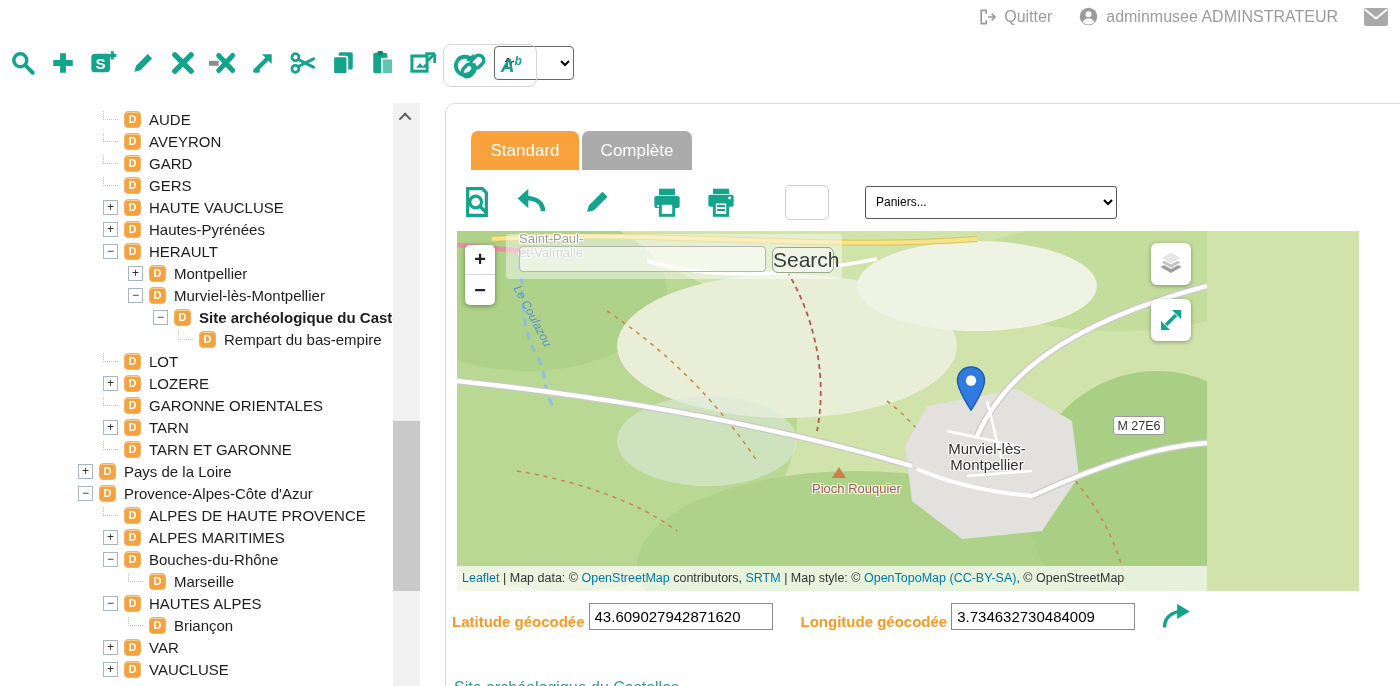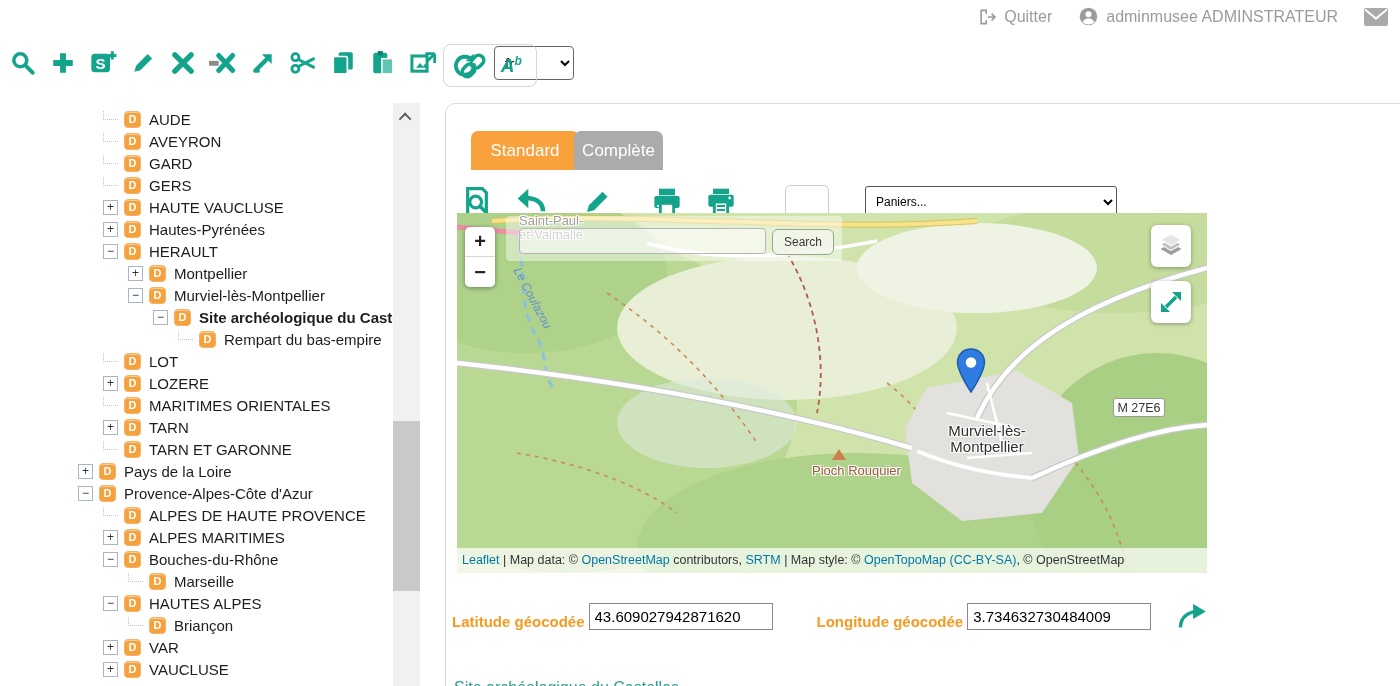--- a/index.html
+++ b/index.html
@@ -52,42 +52,42 @@
   .tab.active { background:#f9a13c; }
   .tab.inactive { background:#ababab; }
 
   #actions { position:absolute; top:80px; left:13px; display:flex; align-items:center; gap:18px; }
   .aico { width:36px; height:36px; display:flex; align-items:center; justify-content:center; cursor:pointer; }
   #smallbox { width:44px; height:35px; border:1px solid #ccc; border-radius:5px; margin-left:28px; background:#fff; }
   select.baskets { width:252px; height:33px; border:1px solid #555; border-radius:3px; font-size:12px;
     padding:0 6px; background:#fff; margin-left:18px; }
 
   
-  #map { position:absolute; top:109px; left:11px; width:750px; height:360px; overflow:hidden;
+  #map { position:absolute; top:127px; left:11px; width:902px; height:360px; overflow:hidden;
     background:#cfe3ab; }
   #map svg.base { position:absolute; top:0; left:0; }
   .maplabel { position:absolute; color:#3c3c3c;
     text-shadow:1px 1px 0 #fff,-1px 1px 0 #fff,1px -1px 0 #fff,-1px -1px 0 #fff; }
   #town-label { left:460px; top:210px; width:140px; text-align:center; font-size:15px; line-height:16px; color:#2f2f2f; }
   #peak-label { left:355px; top:250px; font-size:13px; color:#9c5a3c; }
   #peak-tri { position:absolute; left:375px; top:236px; width:0; height:0;
     border-left:7px solid transparent; border-right:7px solid transparent; border-bottom:11px solid #cd7e4d; }
   #village-label { left:62px; top:1px; font-size:13px; color:#4f4f4f; line-height:14px; }
   #river-label { left:66px; top:52px; font-size:12px; font-style:italic; color:#5f93cf;
     transform:rotate(62deg); transform-origin:left top; text-shadow:none; }
   #road-ref { position:absolute; left:656px; top:185px; width:52px; height:19px; background:#fff;
     border:1px solid #9a9a9a; border-radius:3px; font-size:12.5px; color:#333; display:flex;
     align-items:center; justify-content:center; }
 
   #searchbar { position:absolute; left:49px; top:3px; width:336px; height:45px;
     background:rgba(255,255,255,.45); border-radius:4px; }
   #searchbar input { position:absolute; left:13px; top:12px; width:247px; height:26px;
     background:rgba(255,255,255,.55); border:1px solid #b5b5b5; border-radius:4px; font-size:14px; padding:0 6px; }
   #searchbar button { position:absolute; left:266px; top:13px; width:62px; height:26px;
-    background:rgba(243,246,236,.85); border:1px solid #9aa78f; border-radius:6px; font-size:12px;
+    background:rgba(243,246,236,.85); border:1px solid #9aa78f; border-radius:6px; font-size:21px;
     color:#3a3a3a; cursor:pointer; font-family:inherit; }
 
   #zoomctl { position:absolute; left:8px; top:14px; width:30px; border-radius:5px;
     box-shadow:0 1px 5px rgba(0,0,0,.4); overflow:hidden; }
   #zoomctl .zb { width:30px; height:30px; background:#fff; color:#222; font-size:20px; font-weight:bold;
     display:flex; align-items:center; justify-content:center; cursor:pointer; }
   #zoomctl .zb.in { border-bottom:1px solid #d6d6d6; }
 
   .mapbtn { position:absolute; left:694px; width:40px; height:42px; background:#fff; border-radius:6px;
     box-shadow:0 1px 4px rgba(0,0,0,.35); display:flex; align-items:center; justify-content:center; cursor:pointer; }
@@ -292,21 +292,21 @@
       <span class="lbl">LOT</span>
     </div>
     <div class="trow" style="padding-left: 103px;">
       <span class="exp">+</span>
       <span class="dbadge">D</span>
       <span class="lbl">LOZERE</span>
     </div>
     <div class="trow" style="padding-left: 103px;">
       <span class="conn"></span>
       <span class="dbadge">D</span>
-      <span class="lbl">MARITIMES ORIENTALES</span>
+      <span class="lbl">GARONNE ORIENTALES</span>
     </div>
     <div class="trow" style="padding-left: 103px;">
       <span class="exp">+</span>
       <span class="dbadge">D</span>
       <span class="lbl">TARN</span>
     </div>
     <div class="trow" style="padding-left: 103px;">
       <span class="conn"></span>
       <span class="dbadge">D</span>
       <span class="lbl">TARN ET GARONNE</span>
@@ -367,21 +367,21 @@
       <div class="chev"></div>
     </div>
   <div class="thumb"></div>
 </div>
 
 <div id="panel">
 
   <div class="tab active" style="left:25px; width:108px;">
     <span>Standard</span>
   </div>
-  <div class="tab inactive" style="left:128px; width:89px;text-align:right;">
+  <div class="tab inactive" style="left:136px; width:110px;text-align:right;">
     <span>Complète</span>
   </div>
 
   <div id="actions">
     <span class="aico">
       <svg width="32" height="32" viewBox="0 0 24 24">
           <path d="M5 2h11l3 3v17H5z" fill="none" stroke="#14a38b" stroke-width="2.4"></path>
           <circle cx="11" cy="12" r="4.4" fill="none" stroke="#14a38b" stroke-width="2.4"></circle>
           <line x1="14.2" y1="15.2" x2="18.5" y2="19.5" stroke="#14a38b" stroke-width="2.6" stroke-linecap="round"></line>
         </svg>
@@ -503,21 +503,21 @@
     </div>
 
     <div id="attribution">
       <div><span class="lnk">Leaflet</span><span> | Map data: © </span><span class="lnk">OpenStreetMap</span><span> contributors, </span><span class="lnk">SRTM</span><span> | Map style: © </span><span class="lnk">OpenTopoMap</span><span> </span><span class="lnk">(CC-BY-SA)</span><span>, © OpenStreetMap</span></div>
     </div>
   </div>
 
   <div id="coords">
     <span class="coord-label">Latitude géocodée</span>
     <input class="coord-input" value="43.609027942871620" style="">
-    <span class="coord-label" style="margin-left:44px;">Longitude géocodée</span>
+    <span class="coord-label" style="margin-left:28px;">Longitude géocodée</span>
     <input class="coord-input" value="3.734632730484009" style="">
     <span id="shareico">
       <svg width="30" height="28" viewBox="0 0 26 24">
           <path d="M3 22c0-10 8-14 16-14" fill="none" stroke="#14a38b" stroke-width="3"></path>
           <path d="M14 1.5L25 8l-11 6.5z" fill="#14a38b"></path>
         </svg>
     </span>
   </div>
 
   <a id="bottomlink">Site archéologique du Castellas</a>

